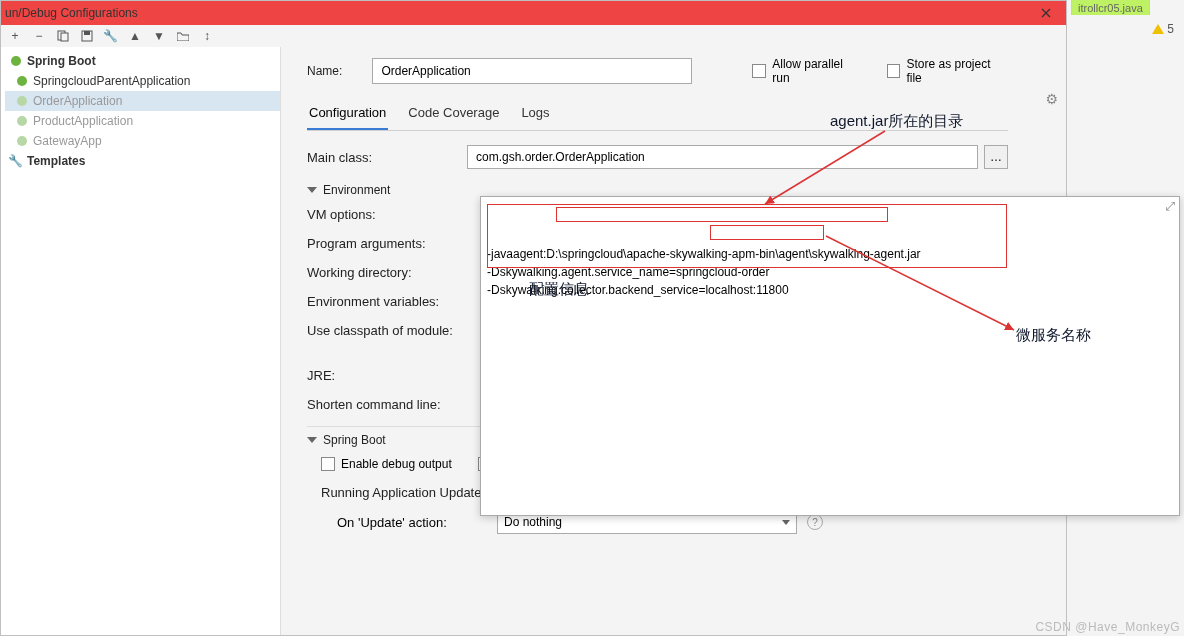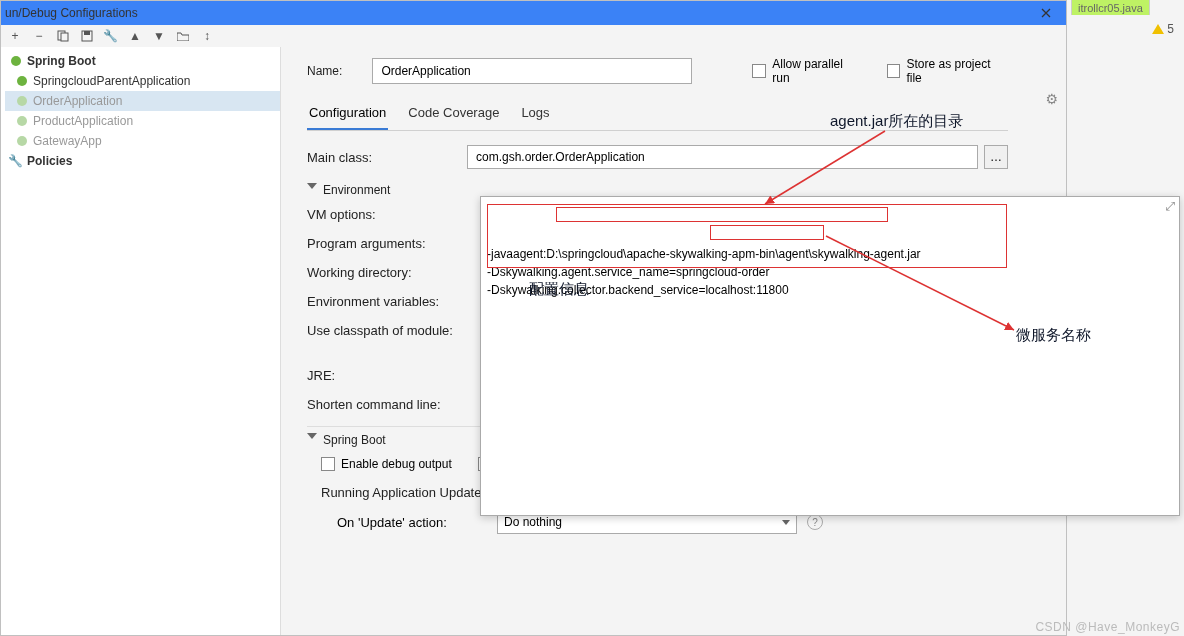--- a/index.html
+++ b/index.html
@@ -1,18 +1,18 @@
 <!DOCTYPE html>
 <html><head>
 <meta charset="utf-8">
 <style>
 * { box-sizing: border-box; margin: 0; padding: 0; font-family: 'Segoe UI', Tahoma, sans-serif; font-size: 12px; }
 body { background: #fff; width: 1184px; height: 636px; overflow: hidden; position: relative; }
 .dialog { position: absolute; left: 0; top: 0; width: 1067px; height: 636px; border: 1px solid #c0c0c0; background: #f4f4f4; }
-.title-bar { height: 24px; display: flex; align-items: center; justify-content: space-between; padding: 0 4px; background: #3b82f6; text-align: right; }
+.title-bar { height: 24px; display: flex; align-items: center; justify-content: space-between; padding: 0 4px; background: #ef4444; text-align: right; }
 .title-bar .title { font-size: 12px; color: #333; }
 .close-btn { width: 32px; height: 20px; display:flex; align-items:center; justify-content:center; cursor:pointer; }
 .close-btn svg { width: 10px; height: 10px; }
 .toolbar { height: 22px; display: flex; align-items: center; gap: 8px; padding: 0 6px; background: #f4f4f4; }
 .toolbar .tbtn { width: 16px; height: 16px; display:flex; align-items:center; justify-content:center; color:#555; }
 .content { display: flex; height: calc(100% - 46px); }
 .sidebar { width: 280px; border-right: 1px solid #ddd; background: #fff; padding-top: 4px; }
 .tree-root { padding-left: 4px; }
 .tree-item { height: 20px; display: flex; align-items: center; gap: 4px; padding-left: 10px; color: #333; cursor:pointer; }
 .tree-item.root { font-weight: bold; padding-left: 4px; }
@@ -28,21 +28,21 @@
 .checkbox { width:14px; height:14px; border:1px solid #888; background:#fff; display:inline-flex; align-items:center; justify-content:center; }
 .checkbox.checked::after { content:"✓"; color:#0078d7; font-size:10px; font-weight:bold; }
 .tabs { display: flex; gap: 18px; margin-top: 14px; border-bottom: 1px solid #d0d0d0; }
 .tab { padding: 6px 2px 8px; font-size: 13px; color: #333; border-bottom: 2px solid transparent; cursor:pointer; }
 .tab.active { border-bottom-color: #3a7bd5; color: #000; }
 .form-section { margin-top: 14px; }
 .form-row { display: flex; align-items: center; margin-bottom: 14px; }
 .form-label { width: 160px; font-size: 13px; color: #222; }
 .form-input { flex:1; height: 24px; border: 1px solid #aaa; padding: 0 8px; background: #fff; max-width:520px; }
 .browse-btn { width: 24px; height: 24px; border: 1px solid #aaa; background: #f0f0f0; margin-left: 6px; display:flex; align-items:center; justify-content:center; cursor:pointer; }
-.collapse-hdr { display:flex; gap:6px; font-size:13px; color:#222; margin: 6px 0 10px; cursor:pointer; }
+.collapse-hdr { display:flex; align-items:center; gap:6px; font-size:13px; color:#222; margin: 6px 0 10px; cursor:pointer; }
 .triangle { width:0; height:0; border-left:5px solid transparent; border-right:5px solid transparent; border-top:6px solid #666; }
 .vm-expanded { position:absolute; left:480px; top:196px; width:700px; height:320px; background:#fff; border:1px solid #aaa; box-shadow: 0 2px 8px rgba(0,0,0,0.2); z-index:5; padding:6px; font-family: 'Consolas', monospace; font-size:12px; white-space:pre; overflow:hidden; }
 .vm-expanded .ln { line-height: 18px; position:relative; }
 .red-box { border: 1.5px solid #d33; position:absolute; pointer-events:none; z-index:6; }
 .red-text { color: #0f172a; font-size: 15px; font-family: 'Microsoft YaHei', sans-serif; position:absolute; z-index:7; pointer-events:none; }
 svg.arrow { position:absolute; z-index:6; pointer-events:none; }
 .sb-check-row { display:flex; align-items:center; gap:26px; margin: 10px 0 2px 14px; }
 .sb-check { display:flex; align-items:center; gap:6px; }
 .sub-hdr { font-size:13px; color:#222; margin: 14px 0 10px 14px; }
 .action-row { display:flex; align-items:center; margin-left: 30px; }
@@ -137,21 +137,21 @@
         <div class="tree-item dim">
           <span class="icon spring-icon">
               <svg viewBox="0 0 12 12">
                 <circle cx="6" cy="6" r="5" fill="#b7d8a6"></circle>
               </svg>
             </span>
           <span>GatewayApp</span>
         </div>
         <div class="tree-item templates">
           <span class="icon">🔧</span>
-          <span>Policies</span>
+          <span>Templates</span>
         </div>
       </div>
     </div>
 
     <div class="main">
       <span class="gear-icon">⚙</span>
       <div class="row name-check-row">
         <span class="label">Name:</span>
         <input class="text-input" value="OrderApplication" style="">
         <div class="check-row" style="margin-left:60px">

